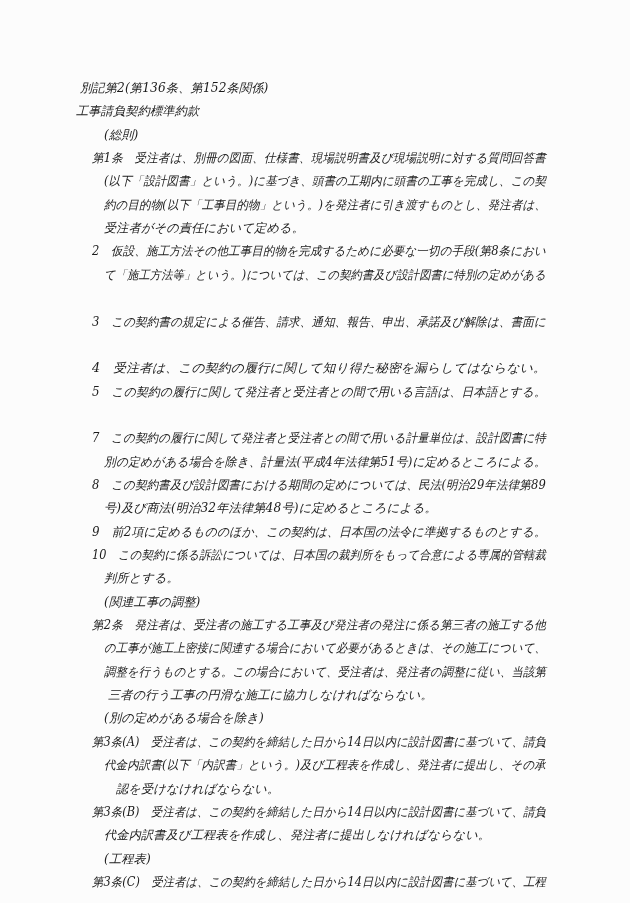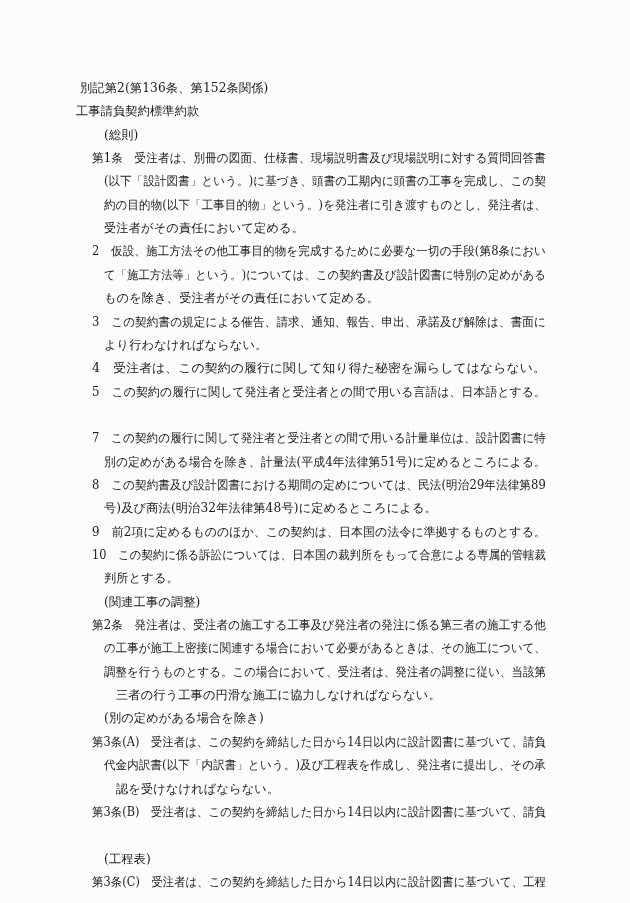--- a/index.html
+++ b/index.html
@@ -2,21 +2,21 @@
 <html><head>
 <meta charset="utf-8">
 <style>
   html, body { margin: 0; padding: 0; }
   body {
     width: 630px; height: 903px; overflow: hidden;
     background: #fcfcfc;
     font-family: "DejaVu Serif", "Liberation Serif", serif;
     color: #1a1a1a;
   }
-  .page { position: relative; width: 630px; height: 903px; }
+  .page { position: relative; width: 630px; height: 903px; font-style: italic; }
   .line {
     position: absolute;
     font-size: 12.2px;
     line-height: 16px;
     white-space: nowrap;
     letter-spacing: 0.15px;
   }
 </style>
 </head>
 <body>
@@ -24,37 +24,36 @@
 <div class="page" id="page">
     <div class="line" style="left: 80px; top: 80px;">別記第2(第136条、第152条関係)</div>
     <div class="line" style="left: 76px; top: 103.35px;">工事請負契約標準約款</div>
     <div class="line" style="left: 104px; top: 126.7px;">(総則)</div>
     <div class="line" style="left: 92px; top: 150.05px; transform-origin: left top; transform: scaleX(0.9489);">第1条　受注者は、別冊の図面、仕様書、現場説明書及び現場説明に対する質問回答書</div>
     <div class="line" style="left: 104px; top: 173.4px; transform-origin: left top; transform: scaleX(0.9404);">(以下「設計図書」という。)に基づき、頭書の工期内に頭書の工事を完成し、この契</div>
     <div class="line" style="left: 104px; top: 196.75px; transform-origin: left top; transform: scaleX(0.9404);">約の目的物(以下「工事目的物」という。)を発注者に引き渡すものとし、発注者は、</div>
     <div class="line" style="left: 104px; top: 220.1px;">受注者がその責任において定める。</div>
     <div class="line" style="left: 92px; top: 243.45px; transform-origin: left top; transform: scaleX(0.944);">2　仮設、施工方法その他工事目的物を完成するために必要な一切の手段(第8条におい</div>
     <div class="line" style="left: 104px; top: 266.8px; transform-origin: left top; transform: scaleX(0.923);">て「施工方法等」という。)については、この契約書及び設計図書に特別の定めがある</div>
-    <div class="line" style="left: 104px; top: 290.15px;">ものを除き、受注者がその責任において定める。</div>
     <div class="line" style="left: 92px; top: 313.5px; transform-origin: left top; transform: scaleX(0.9472);">3　この契約書の規定による催告、請求、通知、報告、申出、承諾及び解除は、書面に</div>
-    <div class="line" style="left: 104px; top: 336.85px;">より行わなければならない。</div>
     <div class="line" style="left: 92px; top: 360.2px; transform-origin: left top; transform: scaleX(1.0496);">4　受注者は、この契約の履行に関して知り得た秘密を漏らしてはならない。</div>
     <div class="line" style="left: 92px; top: 383.55px; transform-origin: left top; transform: scaleX(0.9681);">5　この契約の履行に関して発注者と受注者との間で用いる言語は、日本語とする。</div>
     <div class="line" style="left: 92px; top: 430.25px; transform-origin: left top; transform: scaleX(0.9444);">7　この契約の履行に関して発注者と受注者との間で用いる計量単位は、設計図書に特</div>
     <div class="line" style="left: 104px; top: 453.6px; transform-origin: left top; transform: scaleX(0.966);">別の定めがある場合を除き、計量法(平成4年法律第51号)に定めるところによる。</div>
     <div class="line" style="left: 92px; top: 476.95px; transform-origin: left top; transform: scaleX(0.9453);">8　この契約書及び設計図書における期間の定めについては、民法(明治29年法律第89</div>
     <div class="line" style="left: 104px; top: 500.3px;">号)及び商法(明治32年法律第48号)に定めるところによる。</div>
     <div class="line" style="left: 92px; top: 523.65px; transform-origin: left top; transform: scaleX(0.9749);">9　前2項に定めるもののほか、この契約は、日本国の法令に準拠するものとする。</div>
     <div class="line" style="left: 92px; top: 547px; transform-origin: left top; transform: scaleX(0.9275);">10　この契約に係る訴訟については、日本国の裁判所をもって合意による専属的管轄裁</div>
     <div class="line" style="left: 104px; top: 570.35px; text-align: right;">判所とする。</div>
     <div class="line" style="left: 104px; top: 593.7px;">(関連工事の調整)</div>
     <div class="line" style="left: 92px; top: 617.05px; transform-origin: left top; transform: scaleX(0.9461);">第2条　発注者は、受注者の施工する工事及び発注者の発注に係る第三者の施工する他</div>
     <div class="line" style="left: 104px; top: 640.4px; transform-origin: left top; transform: scaleX(0.9309);">の工事が施工上密接に関連する場合において必要があるときは、その施工について、</div>
     <div class="line" style="left: 104px; top: 663.75px; transform-origin: left top; transform: scaleX(0.9331);">調整を行うものとする。この場合において、受注者は、発注者の調整に従い、当該第</div>
-    <div class="line" style="left: 116px; top: 687.1px;">三者の行う工事の円滑な施工に協力しなければならない。</div>
+    <div class="line" style="left: 108px; top: 687.1px;">三者の行う工事の円滑な施工に協力しなければならない。</div>
     <div class="line" style="left: 104px; top: 710.45px;">(別の定めがある場合を除き)</div>
     <div class="line" style="left: 92px; top: 733.8px; transform-origin: left top; transform: scaleX(0.9259);">第3条(A)　受注者は、この契約を締結した日から14日以内に設計図書に基づいて、請負</div>
     <div class="line" style="left: 104px; top: 757.15px; transform-origin: left top; transform: scaleX(0.9421);">代金内訳書(以下「内訳書」という。)及び工程表を作成し、発注者に提出し、その承</div>
     <div class="line" style="left: 116px; top: 780.5px;">認を受けなければならない。</div>
     <div class="line" style="left: 92px; top: 803.85px; transform-origin: left top; transform: scaleX(0.9256);">第3条(B)　受注者は、この契約を締結した日から14日以内に設計図書に基づいて、請負</div>
+    <div class="line" style="left: 104px; top: 827.2px;">代金内訳書及び工程表を作成し、発注者に提出しなければならない。</div>
     <div class="line" style="left: 104px; top: 850.55px;">(工程表)</div>
     <div class="line" style="left: 92px; top: 873.9px; transform-origin: left top; transform: scaleX(0.9249);">第3条(C)　受注者は、この契約を締結した日から14日以内に設計図書に基づいて、工程</div>
   </div>
 
 </body></html>

